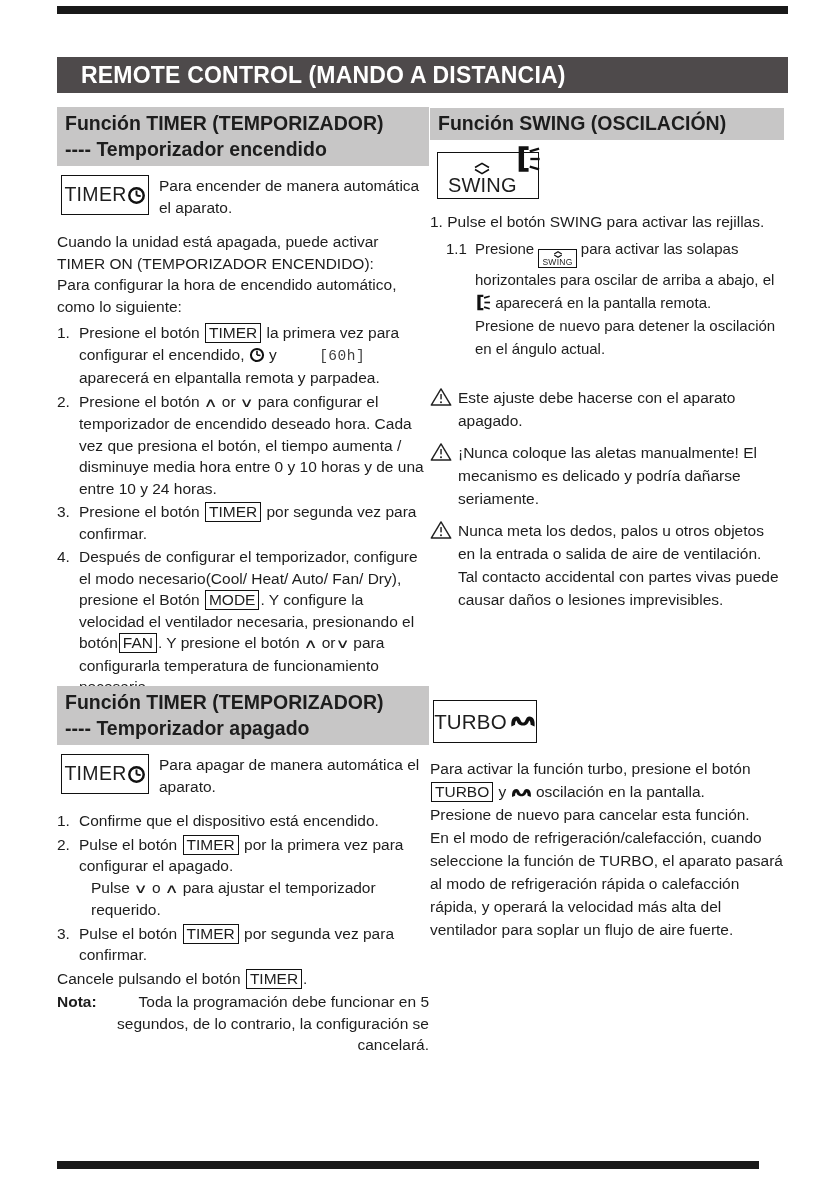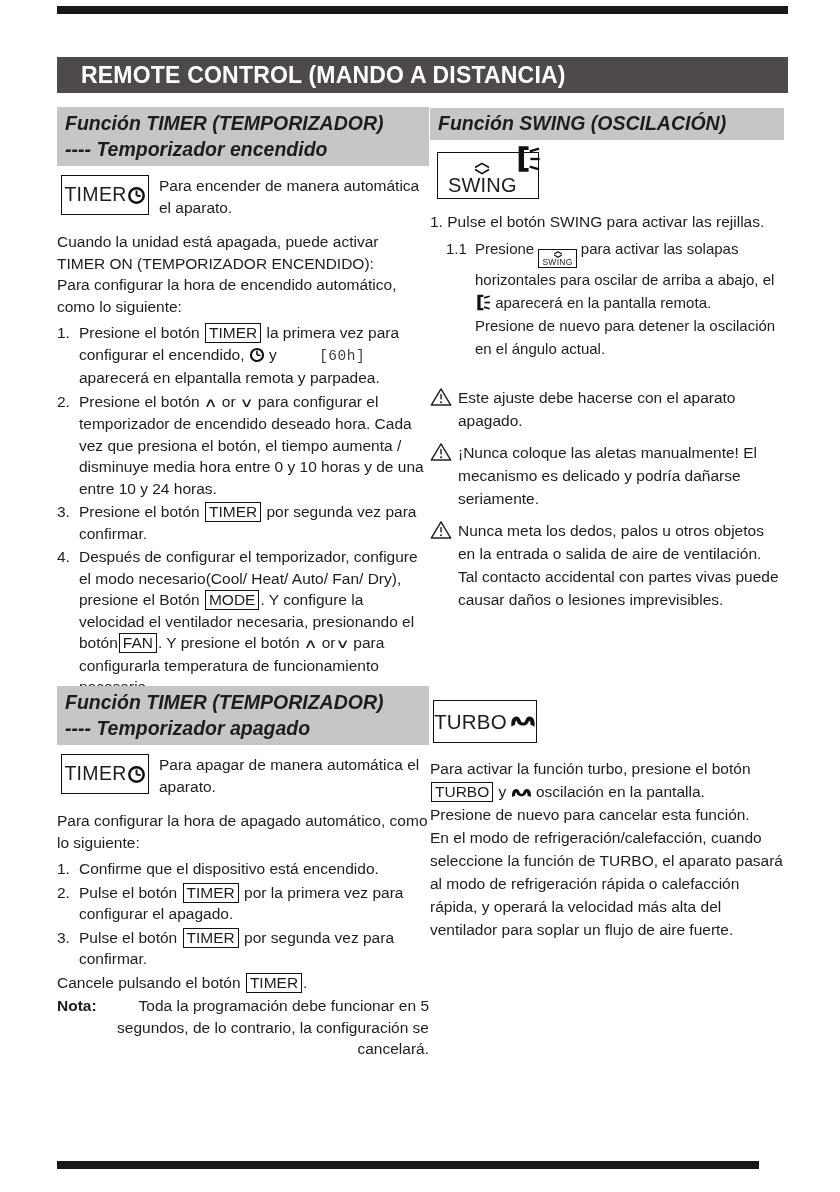--- a/index.html
+++ b/index.html
@@ -8,21 +8,21 @@
   .bar{position:absolute;background:#191919;}
   .bar-top{left:57px;top:6px;width:731px;height:8px;}
   .bar-bottom{left:57px;top:1161px;width:702px;height:8px;}
   .title-bar{position:absolute;left:57px;top:57px;width:731px;height:36px;background:#4e4a4b;
              color:#fff;font-weight:bold;font-size:23px;line-height:36px;padding-left:24px;
              box-sizing:border-box;letter-spacing:0.2px;white-space:nowrap;}
   .col{position:absolute;font-size:15.5px;line-height:21.5px;}
   .col-left{left:57px;top:107px;width:372px;}
   .col-right{left:430px;top:108px;width:354px;font-size:15.5px;line-height:23px;}
   .sec-head{background:#c7c6c6;font-weight:bold;font-size:19.5px;line-height:26px;
-            padding:3px 4px 4px 8px;font-style:italic;}
+            padding:3px 4px 4px 8px;}
   .btn-row{display:flex;margin:9px 0 0 4px;}
   .big-btn{border:1.8px solid #111;display:flex;align-items:center;justify-content:center;
            background:#fff;box-sizing:border-box;flex:none;}
   .timer-btn{width:88px;height:40px;}
   .timer-btn .lbl{font-size:19.5px;letter-spacing:0.3px;}
   .btn-desc{margin-left:10px;flex:1;}
   .para{margin-top:13px;}
   .steps{margin-top:5px;}
   .step{position:relative;padding-left:22px;margin-bottom:2px;}
   .step .num{position:absolute;left:0;top:0;width:20px;}
@@ -136,29 +136,31 @@
                 <circle cx="10" cy="10" r="7.6" fill="none" stroke="#111" stroke-width="2.6"></circle>
                 <line x1="10" y1="10" x2="10" y2="4.8" stroke="#111" stroke-width="2"></line>
                 <line x1="10" y1="10" x2="14.4" y2="10.6" stroke="#111" stroke-width="2"></line>
               </svg>
           </span>
         </div>
         <div class="btn-desc">Para apagar de manera automática el aparato.</div>
       </div>
 
       <div class="para">
-        <div>Para configurar la hora de apagado automático, como lo siguiente:</div>
       </div>
 
       <div class="steps">
         <div class="step">
           <span class="num">1.</span><span>Confirme que el dispositivo está encendido.</span>
         </div>
         <div class="step">
           <span class="num">2.</span><span>Pulse el botón </span><span class="boxed">TIMER</span><span> por la primera vez para configurar el apagado.</span>
+          <div class="sub-step">
+            <span>Pulse </span><span class="arrow">∨</span><span> o </span><span class="arrow">∧</span><span> para ajustar el temporizador requerido.</span>
+          </div>
         </div>
         <div class="step">
           <span class="num">3.</span><span>Pulse el botón </span><span class="boxed">TIMER</span><span> por segunda vez para confirmar.</span>
         </div>
       </div>
 
       <div>
         <span>Cancele pulsando el botón </span><span class="boxed">TIMER</span><span>.</span>
       </div>
 

